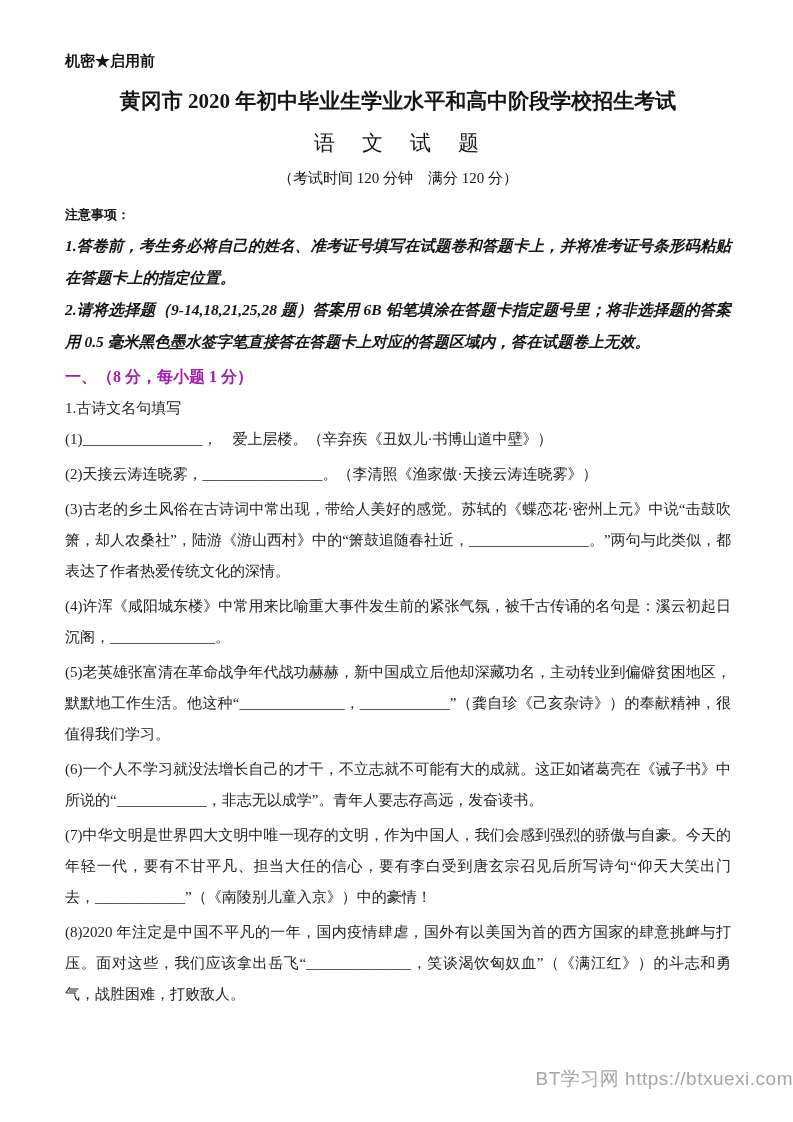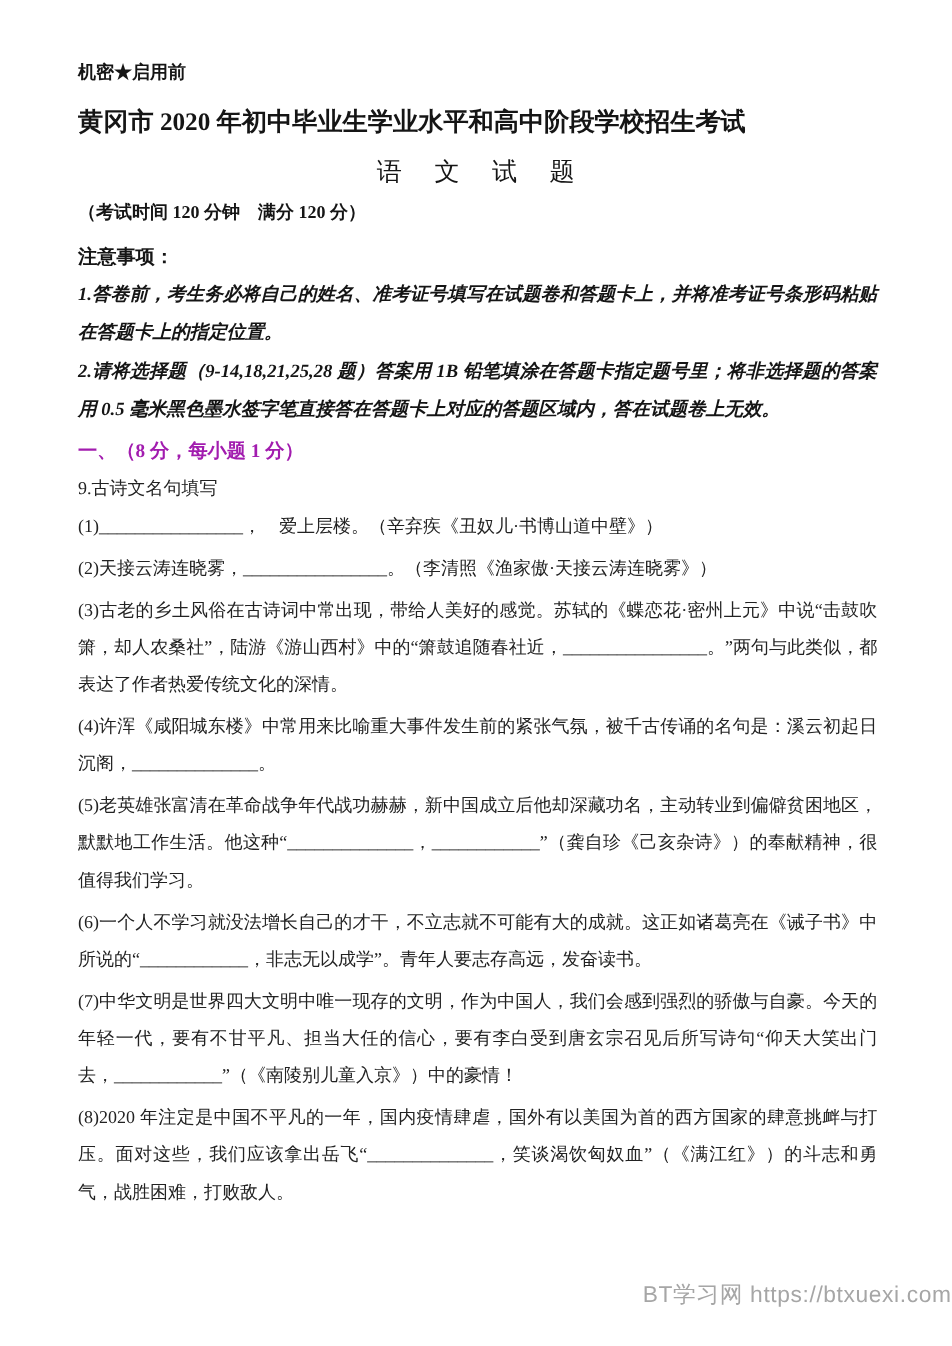--- a/index.html
+++ b/index.html
@@ -21,43 +21,44 @@
   .classified {
     font-size: 15px;
     font-weight: 700;
     color: #151515;
     line-height: 22px;
   }
   .title {
     margin: 14px 0 0 0;
     font-size: 21px;
     font-weight: 700;
+    text-align: center;
     color: #151515;
     line-height: 30px;
   }
   .subject {
     margin: 13px 0 0 0;
     font-size: 21px;
     font-weight: 400;
     text-align: center;
     letter-spacing: 3px;
     color: #151515;
     line-height: 29px;
   }
   .exam-info {
     margin: 9px 0 0 0;
     font-size: 15px;
-    font-weight: 700;
-    text-align: left;
+    font-weight: 400;
+    text-align: center;
     color: #151515;
     line-height: 22px;
   }
   .notice-heading {
     margin: 11px 0 0 0;
-    font-size: 16px;
+    font-size: 13px;
     font-weight: 700;
     color: #151515;
     line-height: 30px;
   }
   .notice-item {
     margin: 0;
     font-size: 15.5px;
     font-weight: 700;
     color: #151515;
     line-height: 32px;
@@ -107,25 +108,25 @@
 
     <h1 class="title">黄冈市 2020 年初中毕业生学业水平和高中阶段学校招生考试</h1>
 
     <h2 class="subject">语　文　试　题</h2>
 
     <div class="exam-info">（考试时间 120 分钟　满分 120 分）</div>
 
     <div class="notice-heading">注意事项：</div>
 
     <p class="notice-item">1.答卷前，考生务必将自己的姓名、准考证号填写在试题卷和答题卡上，并将准考证号条形码粘贴在答题卡上的指定位置。</p>
-    <p class="notice-item">2.请将选择题（9-14,18,21,25,28 题）答案用 1B 铅笔填涂在答题卡指定题号里；将非选择题的答案用 0.5 毫米黑色墨水签字笔直接答在答题卡上对应的答题区域内，答在试题卷上无效。</p>
+    <p class="notice-item">2.请将选择题（9-14,18,21,25,28 题）答案用 6B 铅笔填涂在答题卡指定题号里；将非选择题的答案用 0.5 毫米黑色墨水签字笔直接答在答题卡上对应的答题区域内，答在试题卷上无效。</p>
 
     <div class="section-heading">一、（8 分，每小题 1 分）</div>
 
-    <p class="question-title">9.古诗文名句填写</p>
+    <p class="question-title">1.古诗文名句填写</p>
 
     <p class="question-item">(1)________________，　爱上层楼。（辛弃疾《丑奴儿·书博山道中壁》）</p>
     <p class="question-item">(2)天接云涛连晓雾，________________。（李清照《渔家傲·天接云涛连晓雾》）</p>
     <p class="question-item">(3)古老的乡土风俗在古诗词中常出现，带给人美好的感觉。苏轼的《蝶恋花·密州上元》中说“击鼓吹箫，却人农桑社”，陆游《游山西村》中的“箫鼓追随春社近，________________。”两句与此类似，都表达了作者热爱传统文化的深情。</p>
     <p class="question-item">(4)许浑《咸阳城东楼》中常用来比喻重大事件发生前的紧张气氛，被千古传诵的名句是：溪云初起日沉阁，______________。</p>
     <p class="question-item">(5)老英雄张富清在革命战争年代战功赫赫，新中国成立后他却深藏功名，主动转业到偏僻贫困地区，默默地工作生活。他这种“______________，____________”（龚自珍《己亥杂诗》）的奉献精神，很值得我们学习。</p>
     <p class="question-item">(6)一个人不学习就没法增长自己的才干，不立志就不可能有大的成就。这正如诸葛亮在《诫子书》中所说的“____________，非志无以成学”。青年人要志存高远，发奋读书。</p>
     <p class="question-item">(7)中华文明是世界四大文明中唯一现存的文明，作为中国人，我们会感到强烈的骄傲与自豪。今天的年轻一代，要有不甘平凡、担当大任的信心，要有李白受到唐玄宗召见后所写诗句“仰天大笑出门去，____________”（《南陵别儿童入京》）中的豪情！</p>
     <p class="question-item">(8)2020 年注定是中国不平凡的一年，国内疫情肆虐，国外有以美国为首的西方国家的肆意挑衅与打压。面对这些，我们应该拿出岳飞“______________，笑谈渴饮匈奴血”（《满江红》）的斗志和勇气，战胜困难，打败敌人。</p>
 

